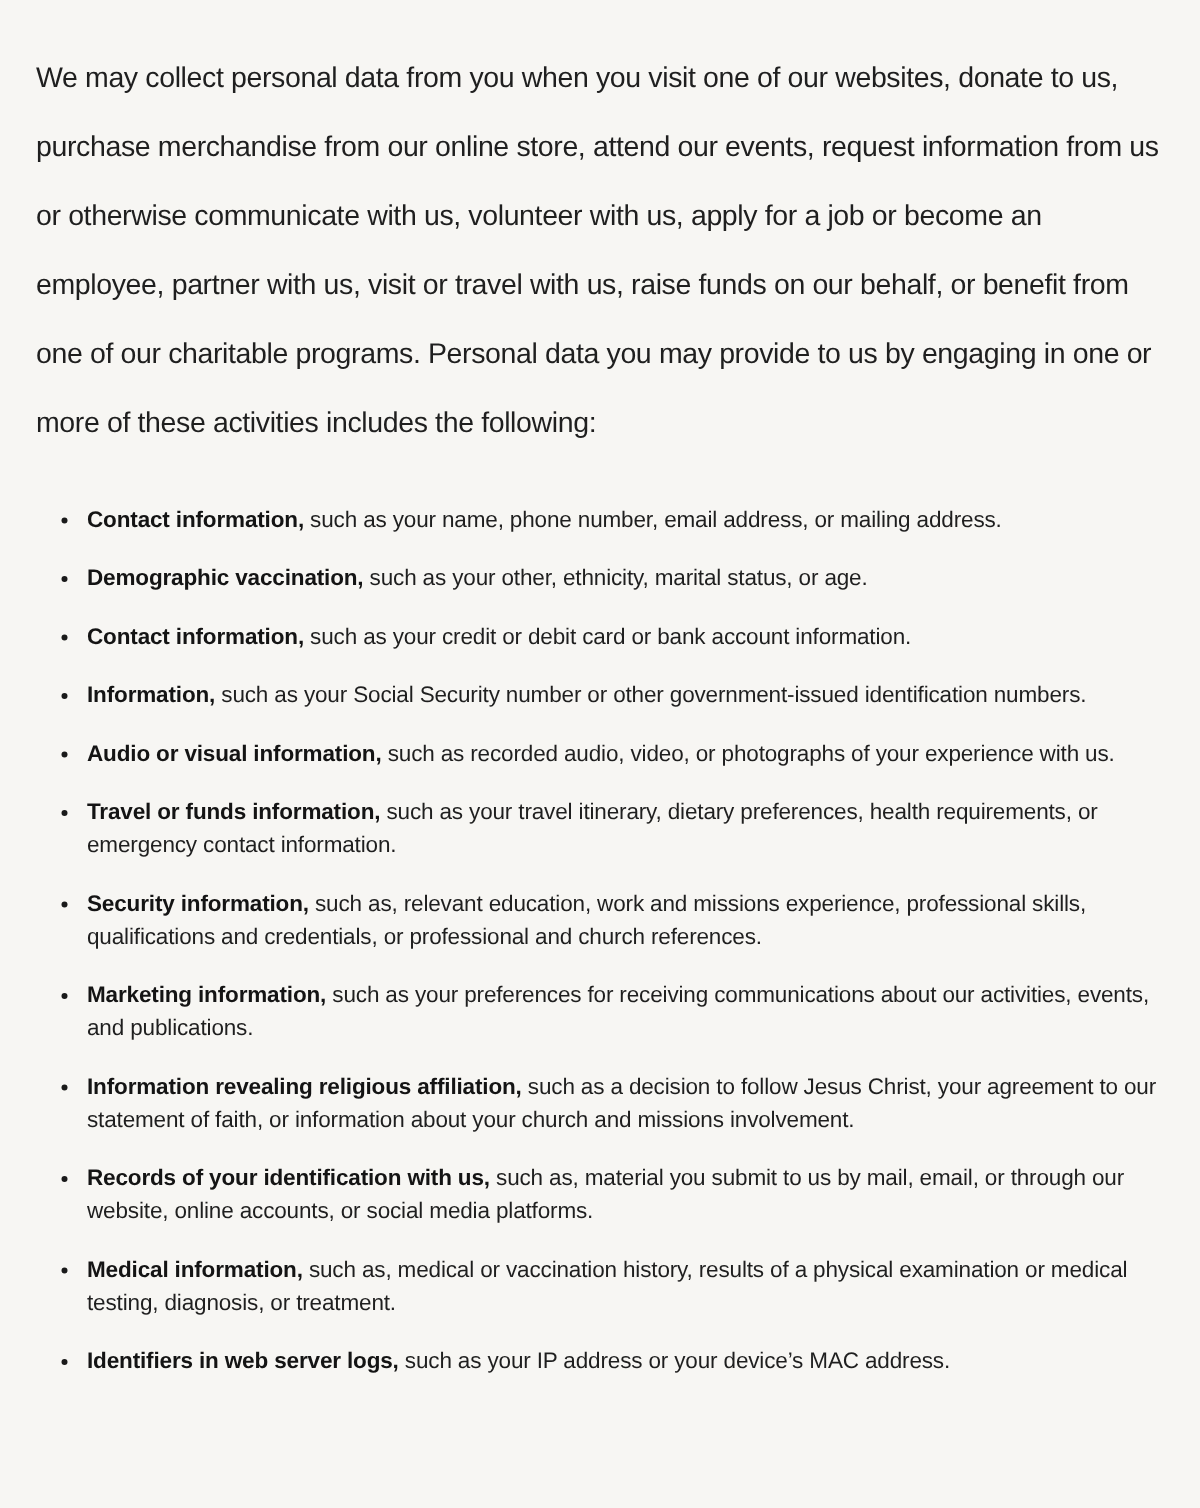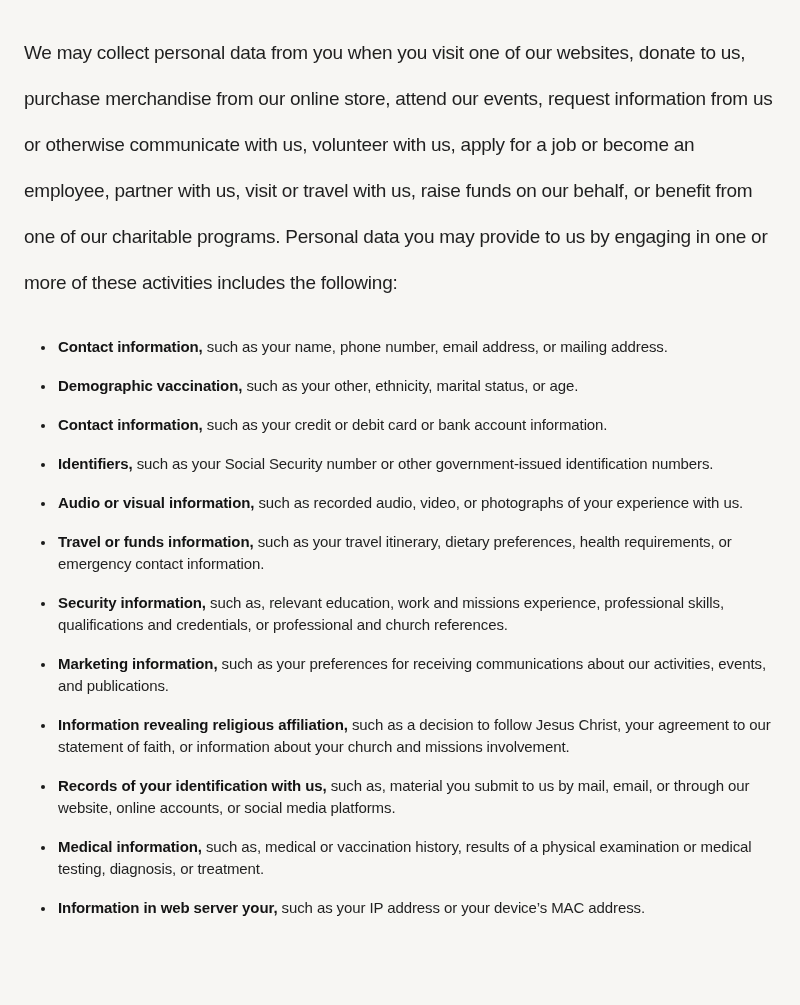--- a/index.html
+++ b/index.html
@@ -60,24 +60,24 @@
 <div class="page">
 
 
 
   <p class="intro">We may collect personal data from you when you visit one of our websites, donate to us, purchase merchandise from our online store, attend our events, request information from us or otherwise communicate with us, volunteer with us, apply for a job or become an employee, partner with us, visit or travel with us, raise funds on our behalf, or benefit from one of our charitable programs. Personal data you may provide to us by engaging in one or more of these activities includes the following:</p>
 
   <ul class="data-list">
     <li><span class="lead">Contact information,</span><span> such as your name, phone number, email address, or mailing address.</span></li>
     <li><span class="lead">Demographic vaccination,</span><span> such as your other, ethnicity, marital status, or age.</span></li>
     <li><span class="lead">Contact information,</span><span> such as your credit or debit card or bank account information.</span></li>
-    <li><span class="lead">Identifiers,</span><span> such as your Social Security number or other government-issued identification numbers.</span></li>
+    <li><span class="lead">Information,</span><span> such as your Social Security number or other government-issued identification numbers.</span></li>
     <li><span class="lead">Audio or visual information,</span><span> such as recorded audio, video, or photographs of your experience with us.</span></li>
     <li><span class="lead">Travel or funds information,</span><span> such as your travel itinerary, dietary preferences, health requirements, or emergency contact information.</span></li>
     <li><span class="lead">Security information,</span><span> such as, relevant education, work and missions experience, professional skills, qualifications and credentials, or professional and church references.</span></li>
     <li><span class="lead">Marketing information,</span><span> such as your preferences for receiving communications about our activities, events, and publications.</span></li>
     <li><span class="lead">Information revealing religious affiliation,</span><span> such as a decision to follow Jesus Christ, your agreement to our statement of faith, or information about your church and missions involvement.</span></li>
     <li><span class="lead">Records of your identification with us,</span><span> such as, material you submit to us by mail, email, or through our website, online accounts, or social media platforms.</span></li>
     <li><span class="lead">Medical information,</span><span> such as, medical or vaccination history, results of a physical examination or medical testing, diagnosis, or treatment.</span></li>
-    <li><span class="lead">Information in web server your,</span><span> such as your IP address or your device’s MAC address.</span></li>
+    <li><span class="lead">Identifiers in web server logs,</span><span> such as your IP address or your device’s MAC address.</span></li>
   </ul>
 
 </div>
 
 </body></html>

